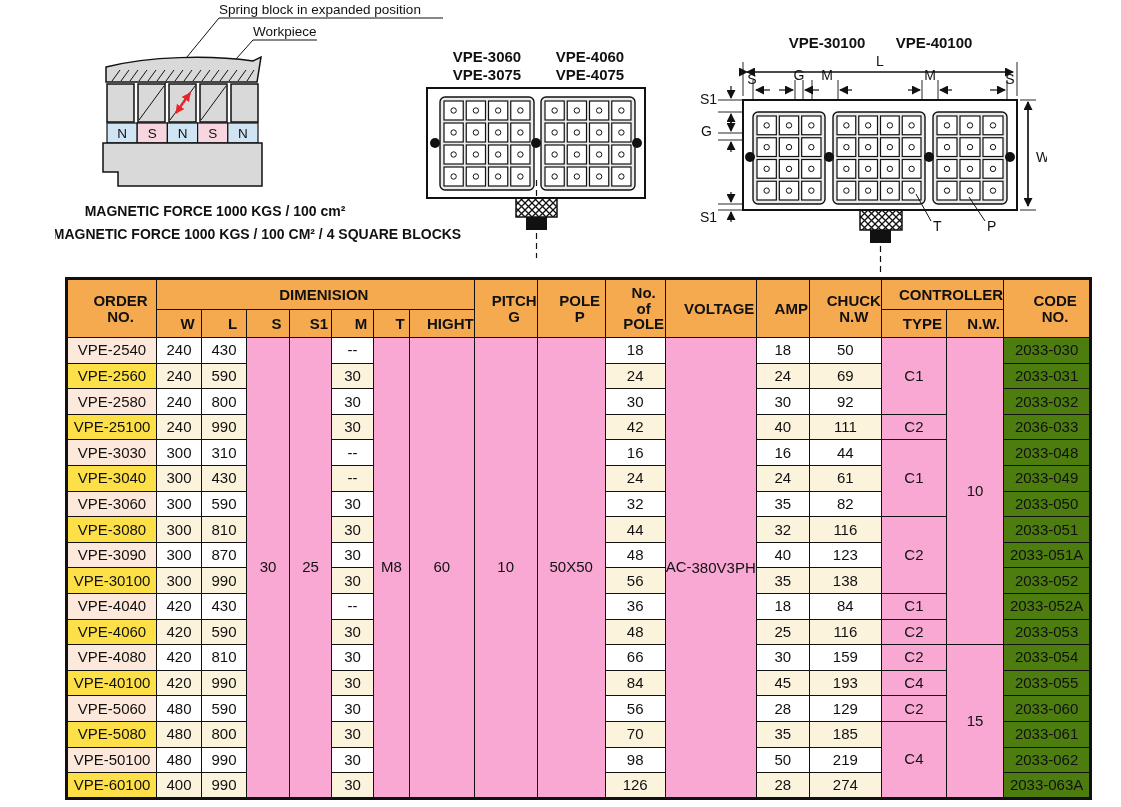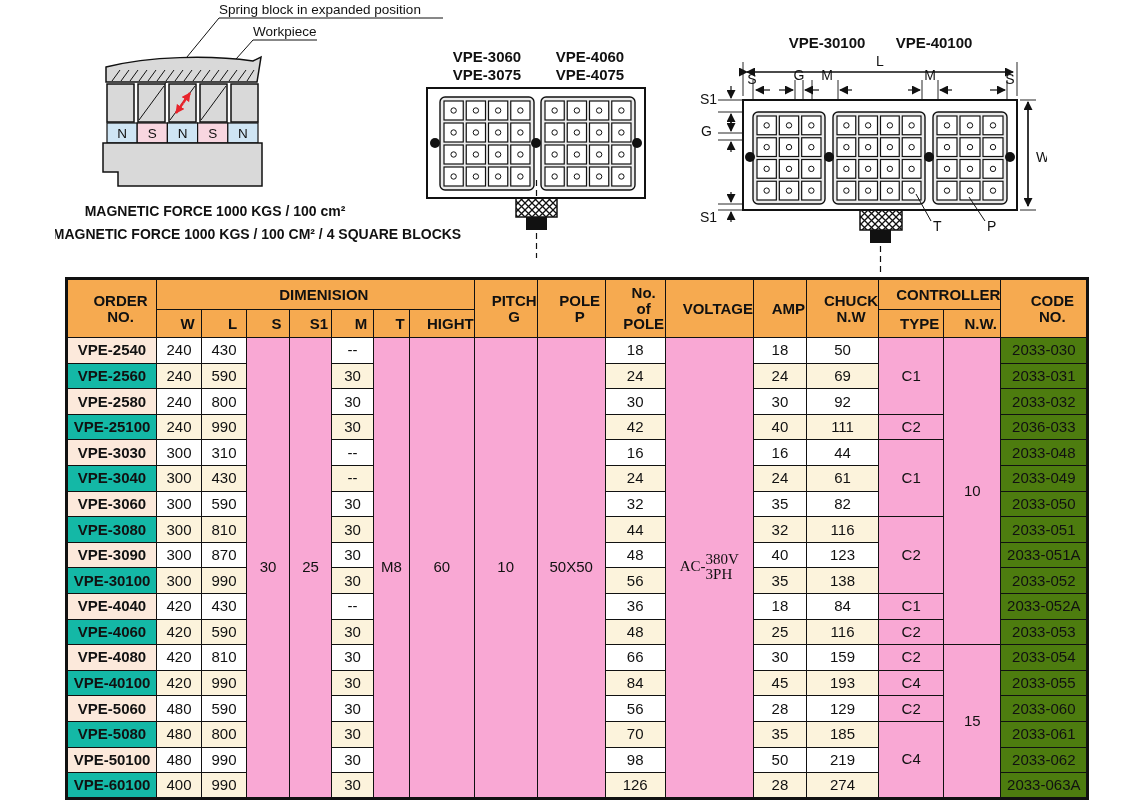--- a/index.html
+++ b/index.html
@@ -24,28 +24,28 @@
   .plug{stroke:#111;stroke-width:1.5;}
 
   #spec-table{position:absolute;left:65px;top:277px;border-collapse:collapse;table-layout:fixed;
     border:3px solid #111;}
   #spec-table th,#spec-table td{border:1.5px solid #111;padding:0;text-align:center;
     vertical-align:middle;font-size:15px;line-height:1.06;}
   #spec-table thead tr.h1{height:31px;}
   #spec-table thead tr.h2{height:28px;}
   #spec-table tbody tr{height:25.6px;}
   #spec-table th{background:#F6AA50;font-weight:bold;white-space:pre-line;padding-left:17px;}
-  td.c-order{font-weight:bold;background:#FCE9DB;}
-  tr.alt td.c-order{background:#14b8a6;}
+  td.c-order{font-weight:normal;background:#FCE9DB;}
+  tr.alt td.c-order{background:#fde047;}
   td.stripe{background:#fff;}
   tr.alt td.stripe{background:#FCF3DC;}
   td.c-code{background:#4d7c0f;}
   td.merged{background:#f9a8d4;}
-  .vwrap{display:flex;align-items:center;justify-content:center;font-family:Liberation Serif, serif;}
-  .vstack{display:inline-flex;flex-direction:column;line-height:1.0;text-align:left;}
+  .vwrap{display:flex;align-items:center;justify-content:center;}
+  .vstack{display:inline-flex;line-height:1.0;text-align:left;}
 </style>
 </head>
 <body>
 
 <div class="stage">
 
   <svg id="svg1" style="position:absolute;left:55px;top:0;" width="420" height="255" viewBox="55 0 420 255">
     <defs>
       <marker id="ra" markerWidth="9" markerHeight="9" refX="8" refY="4.5" orient="auto" markerUnits="userSpaceOnUse">
         <path d="M0,0L9,4.5L0,9Z" fill="#E8232B"></path>

